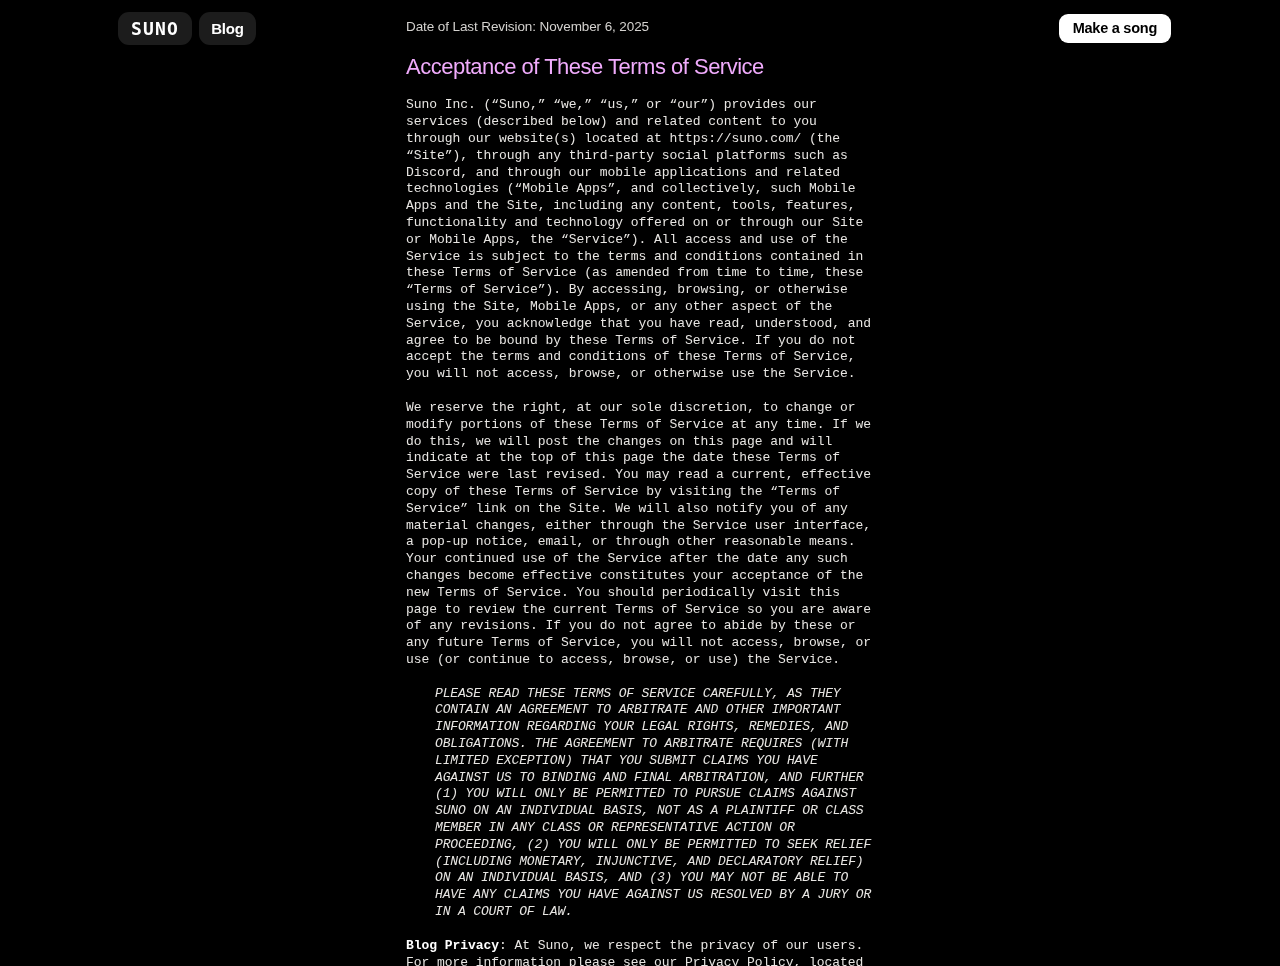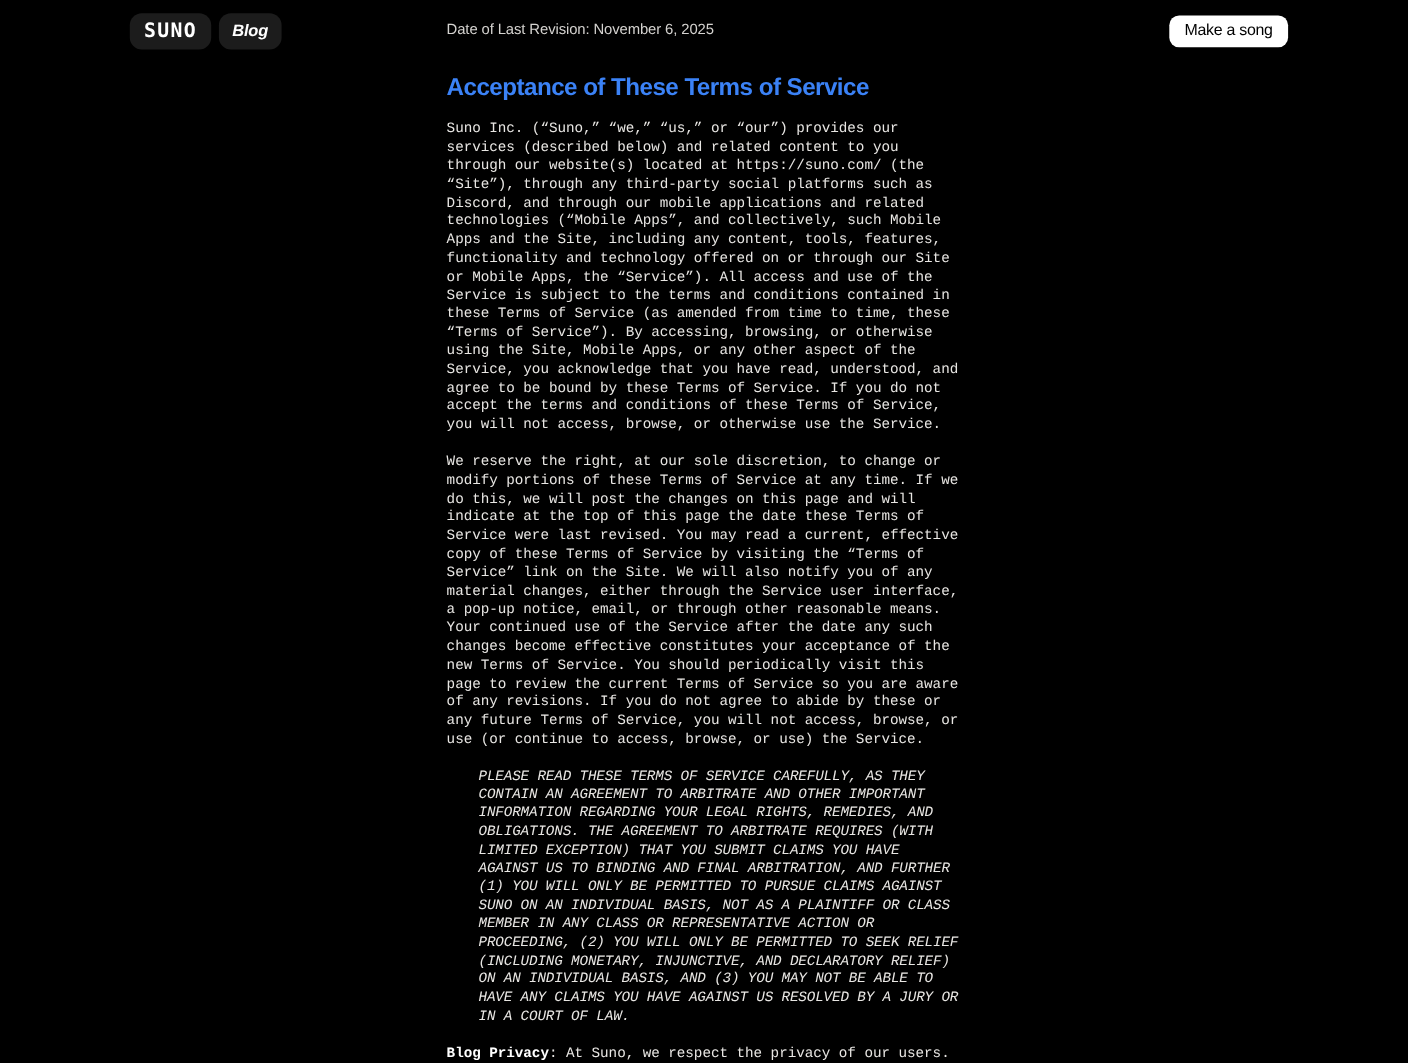--- a/index.html
+++ b/index.html
@@ -56,42 +56,41 @@
   }
   .blog-pill {
     background: #1c1c1c;
     border-radius: 11px;
     height: 33px;
     padding: 0 12px;
     display: flex;
     align-items: center;
     justify-content: center;
     cursor: pointer;
-    font-style: italic;
   }
   .blog-pill .blog-text {
     font-size: 15px;
     font-weight: 700;
     color: #ffffff;
     line-height: 1;
     letter-spacing: -0.2px;
   }
   .cta-button {
     position: absolute;
     right: 109px;
     top: 14px;
     background: #ffffff;
     color: #000000;
     border: none;
     border-radius: 9px;
     height: 29px;
     padding: 0 14px;
     font-family: "Liberation Sans", sans-serif;
     font-size: 14.5px;
-    font-weight: 400;
+    font-weight: 700;
     letter-spacing: -0.25px;
     cursor: pointer;
     line-height: 1;
     display: flex;
     align-items: center;
     justify-content: center;
   }
 
   
   .doc-wrap {
@@ -112,23 +111,23 @@
   }
   .doc-date {
     font-size: 13.5px;
     color: #d4d2cf;
     margin: 18px 0 0 0;
     letter-spacing: -0.1px;
     line-height: 1.4;
   }
   .section-heading {
     font-size: 22px;
-    font-weight: 700;
-    color: #3b82f6;
-    margin: 28px 0 0 0;
+    font-weight: 400;
+    color: #f0abfc;
+    margin: 16px 0 0 0;
     letter-spacing: -0.5px;
     line-height: 1.25;
   }
   .para {
     font-size: 13px;
     line-height: 16.8px;
     color: #e8e6e3;
     margin: 17px 0 0 0;
     letter-spacing: -0.05px;
     font-family: Liberation Mono, monospace;

